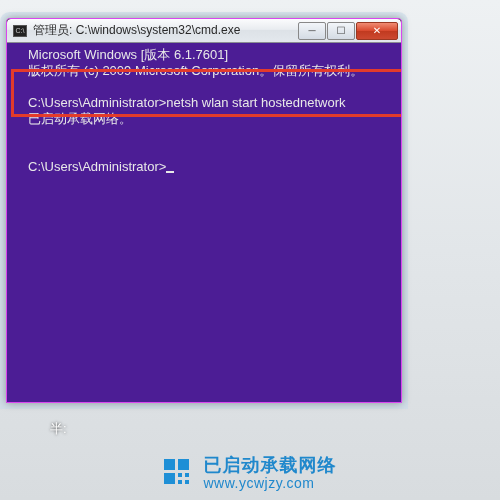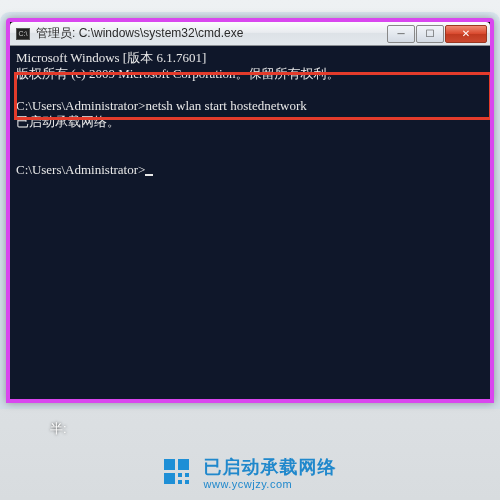--- a/index.html
+++ b/index.html
@@ -13,24 +13,24 @@
     }
     .desktop-bg {
       position: absolute;
       inset: 0;
       background: linear-gradient(180deg, #eef1f3 0%, #e2e6e9 50%, #d8dcdf 100%);
     }
     .window {
       position: absolute;
       top: 18px;
       left: 6px;
-      width: 488px;
+      width: 396px;
       height: 385px;
       background: #000;
-      border: 4px solid #d946ef;
+      border: 1px solid #d946ef;
       border-radius: 4px 4px 0 0;
       box-shadow: 0 0 8px rgba(0,0,0,0.35), 0 0 0 6px rgba(200,220,235,0.55);
       overflow: hidden;
     }
     .titlebar {
       height: 24px;
       background: linear-gradient(180deg, #fbfcfd 0%, #e9ecf0 45%, #dde2e7 50%, #e3e8ed 100%);
       display: flex;
       align-items: center;
       padding: 0 3px 0 6px;
@@ -76,26 +76,26 @@
       color: #fff;
       width: 42px;
       border-color: #9a3822;
     }
     .console {
       position: absolute;
       top: 24px;
       left: 0;
       right: 0;
       bottom: 0;
-      background: #0f172a;
+      background: #4c1d95;
       color: #e8e8e8;
-      font-family: Liberation Serif, serif;
+      font-family: Liberation Sans, sans-serif;
       font-size: 13px;
       line-height: 16px;
-      padding: 4px 6px;
+      padding: 4px 21px;
       white-space: pre;
       overflow: hidden;
     }
     .highlight-box {
       position: absolute;
       border: 3px solid #e33b2b;
       top: 50px;
       left: 4px;
       width: 478px;
       height: 48px;
@@ -144,21 +144,21 @@
         linear-gradient(#1e8fd6,#1e8fd6),
         linear-gradient(#1e8fd6,#1e8fd6),
         linear-gradient(#1e8fd6,#1e8fd6);
       background-size: 4px 4px;
       background-position: 0 0, 7px 0, 0 7px, 7px 7px;
       background-repeat: no-repeat;
       background-color: transparent;
     }
     .wm-text { display: flex; flex-direction: column; line-height: 1.1; }
     .wm-cn { font-size: 18px; font-weight: 700; color: #2088cc; letter-spacing: 1px; }
-    .wm-en { font-size: 11px; color: #2088cc; letter-spacing: 0.5px; }
+    .wm-en { font-size: 14px; color: #2088cc; letter-spacing: 0.5px; }
   </style>
 </head>
 <body>
 
 <div class="desktop-bg"></div>
 
 <div class="window">
   <div class="titlebar">
     <div class="sys-icon">C:\</div>
     <div class="title-text">管理员: C:\windows\system32\cmd.exe</div>

